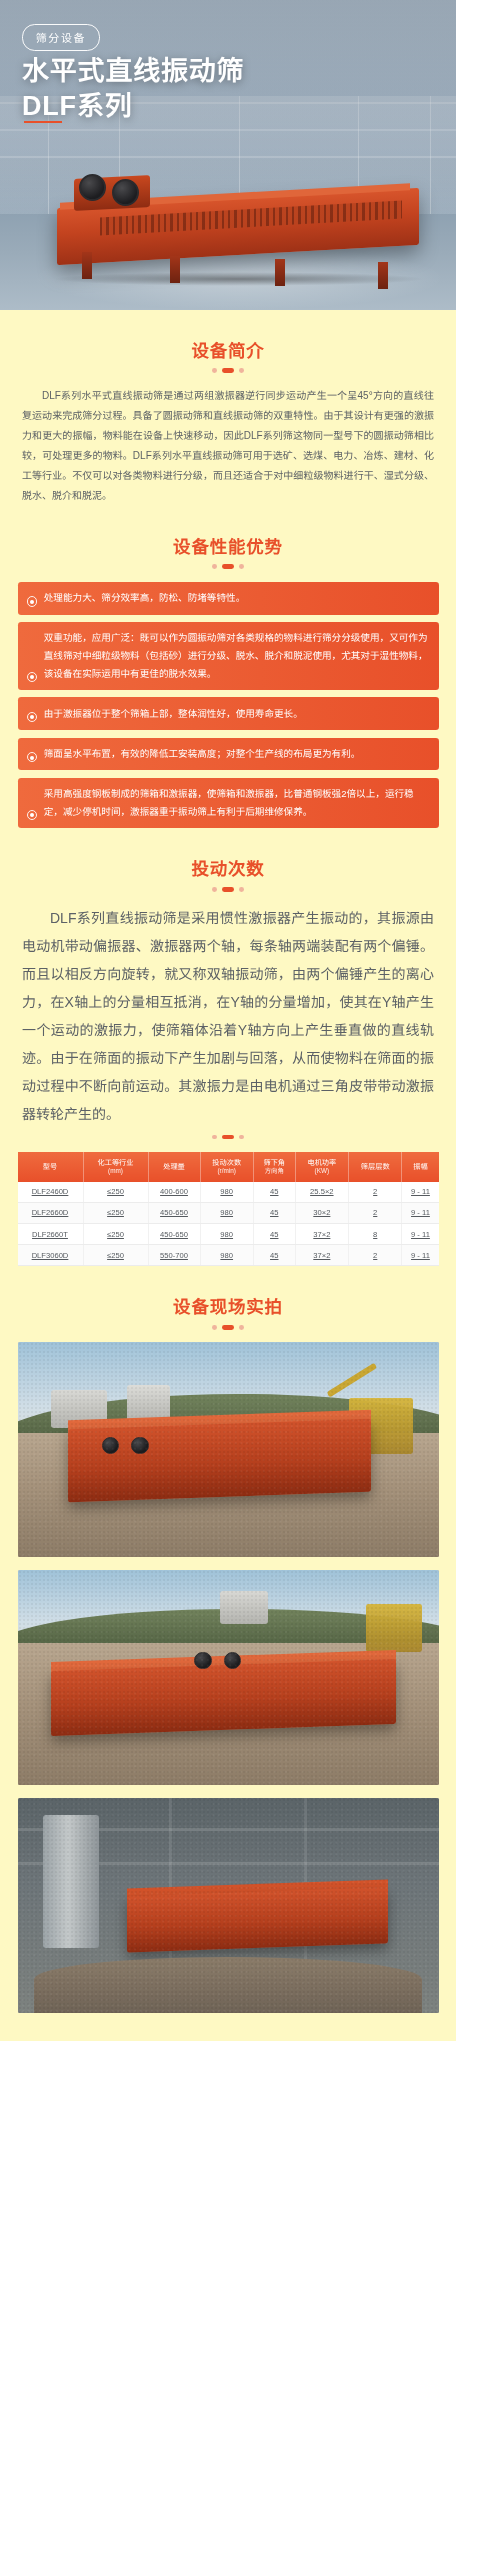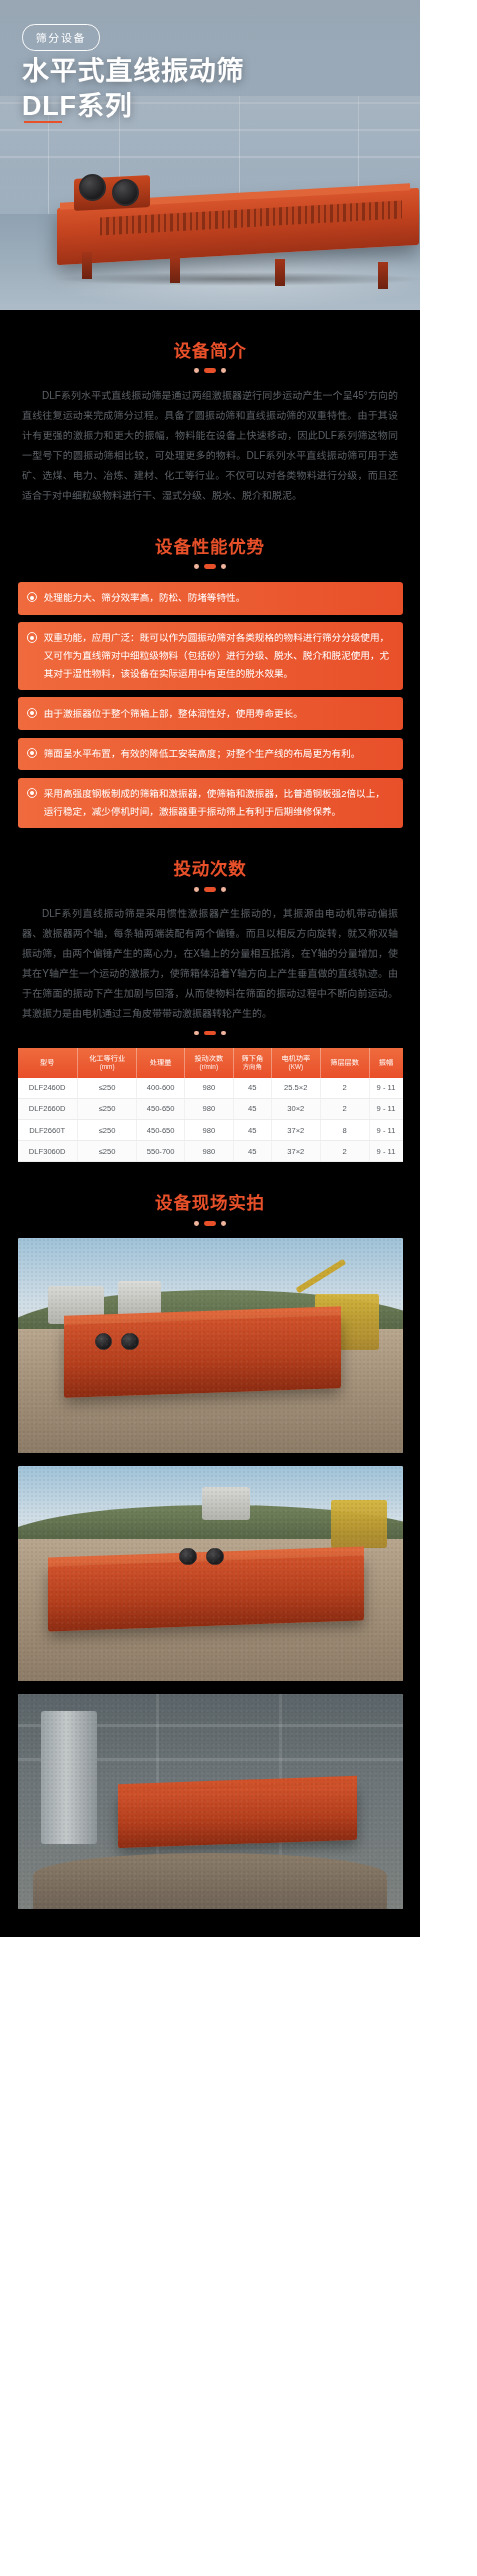--- a/index.html
+++ b/index.html
@@ -3,23 +3,23 @@
 <meta charset="utf-8">
 <style>
   * { box-sizing: border-box; margin: 0; padding: 0; }
   html, body {
     width: 478px;
     background: #ffffff;
     font-family: "Liberation Sans", "DejaVu Sans", sans-serif;
   }
   .page {
     position: relative;
-    width: 420px;
+    width: 456px;
     overflow: hidden;
-    background: #000000;
+    background: #fef9c3;
   }
 
   
   .hero {
     position: relative;
     width: 478px;
     height: 310px;
     background: linear-gradient(180deg, #b9c6d2 0%, #a9b8c6 38%, #9fb0bf 60%, #93a5b5 100%);
     overflow: hidden;
   }
@@ -192,21 +192,21 @@
     font-size: 10px;
     line-height: 2.0;
     text-align: justify;
     text-indent: 2em;
   }
 
   
   .adv-list { padding: 0 17.5px; margin-top: 3.2px; }
   .adv-item {
     display: flex;
-    align-items: flex-start;
+    align-items: flex-end;
     gap: 6.4px;
     background: linear-gradient(90deg, #ef6a3d, #e8502a);
     color: #fff;
     border-radius: 3.2px;
     padding: 7.2px 9.6px 8px;
     margin-bottom: 7.2px;
     font-size: 9.6px;
     line-height: 1.85;
   }
   .adv-bullet {
@@ -223,21 +223,21 @@
     left: 2.4px; top: 2.4px;
     width: 4px; height: 4px;
     border-radius: 50%;
     background: #fff;
   }
 
   
   .principle {
     padding: 0 22px;
     color: #5c6166;
-    font-size: 10px;
+    font-size: 14px;
     line-height: 2.0;
     text-align: justify;
     text-indent: 2em;
   }
 
   
   .table-wrap { padding: 0 17.5px; margin-top: 3.2px; }
   table.spec {
     width: 100%;
     border-collapse: collapse;
@@ -255,20 +255,21 @@
     border-right: 0.8px solid rgba(255,255,255,0.35);
     text-align: center;
   }
   table.spec thead th:last-child { border-right: none; }
   table.spec tbody td {
     text-align: center;
     padding: 5.6px 1.6px;
     border-bottom: 0.8px solid #ececec;
     border-right: 0.8px solid #f1f1f1;
     white-space: nowrap;
+    text-decoration: underline;
   }
   table.spec tbody td:last-child { border-right: none; }
   table.spec tbody tr:nth-child(even) { background: #fbfbfb; }
   .th-sub { display: block; font-size: 6.4px; opacity: .9; }
 
   
   .photos { padding: 0 17.5px; }
   .photo {
     position: relative;
     width: 100%;

